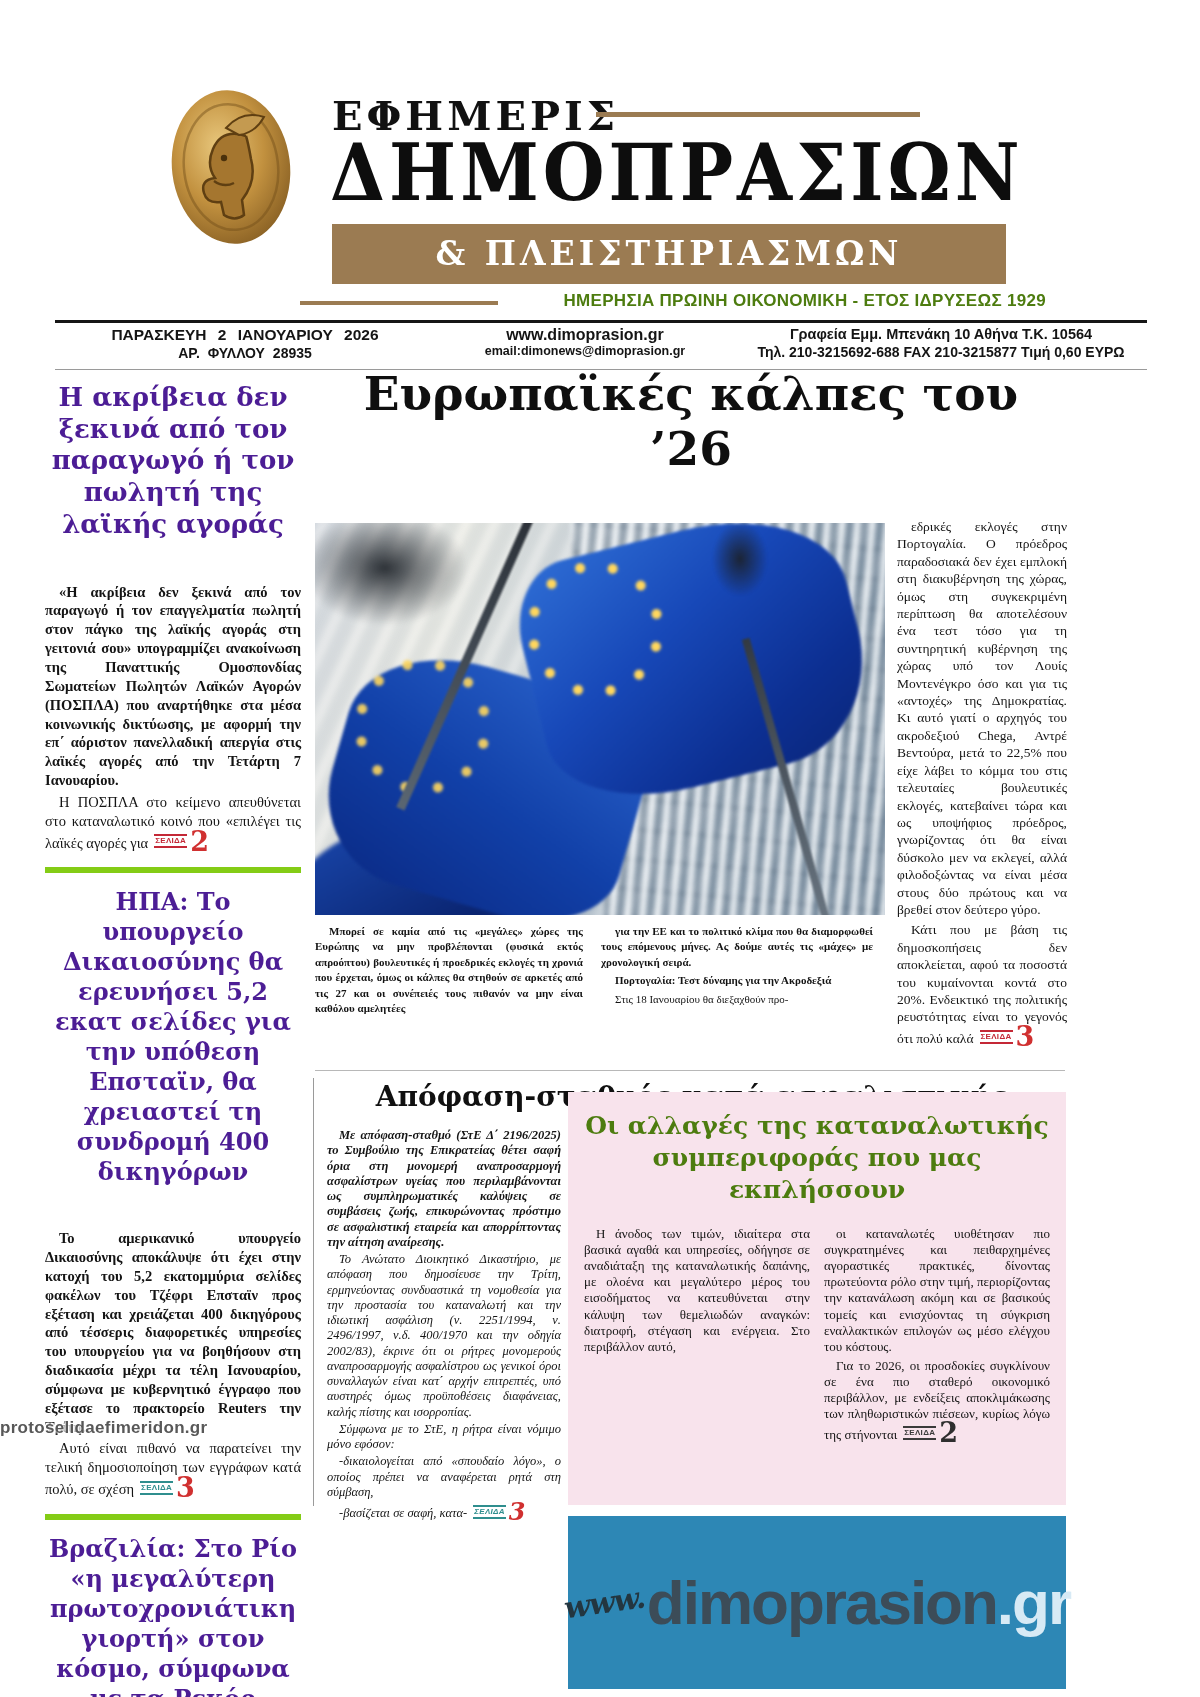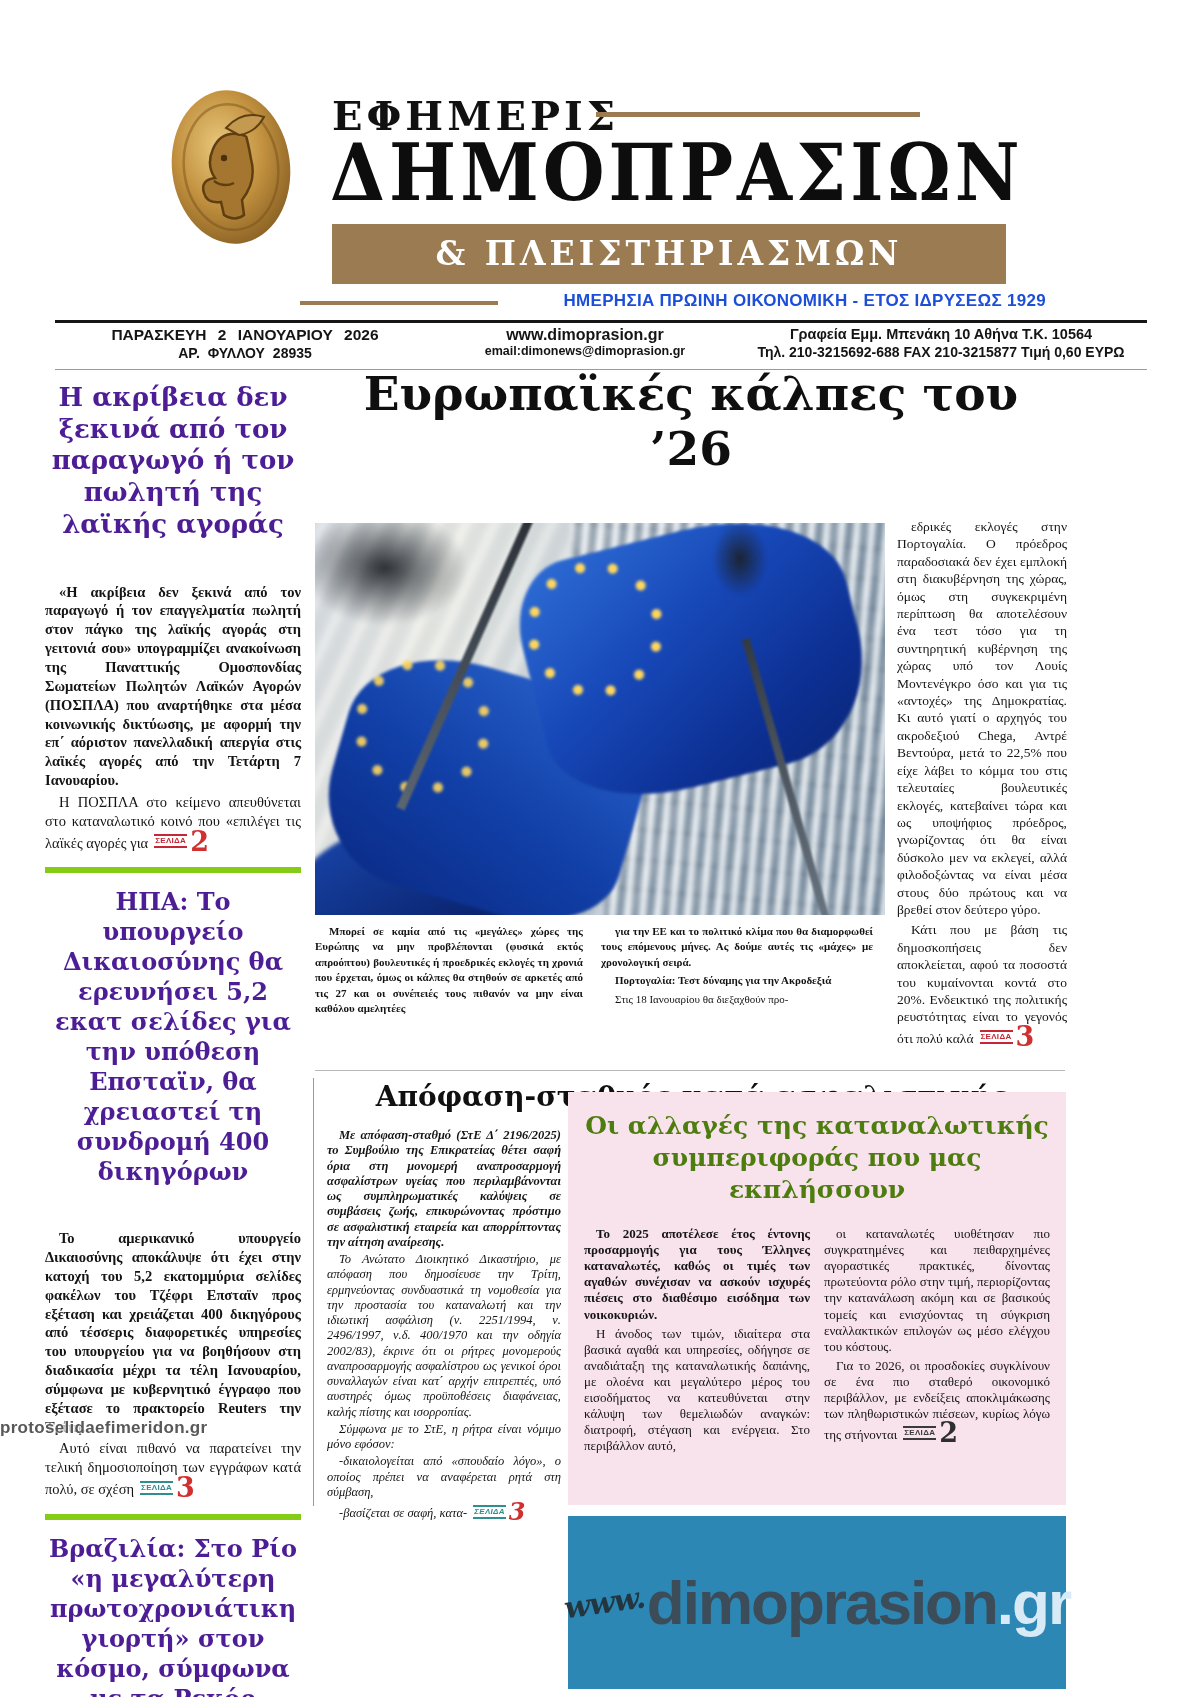--- a/index.html
+++ b/index.html
@@ -12,21 +12,21 @@
           font-size:40px;letter-spacing:4px;color:#111;}
   .kicker-line{left:596px;top:112px;width:324px;height:5px;background:#9b7b52;}
   .mast-title{left:330px;top:126px;width:676px;text-align:center;
           font-family:"DejaVu Serif",serif;font-weight:bold;font-size:71px;
           letter-spacing:4px;color:#0d0d0d;transform:scaleY(1.1);transform-origin:top center;white-space:nowrap;}
   .mast-bar{left:332px;top:224px;width:674px;height:60px;background:#9b7b52;
           text-align:center;line-height:60px;color:#fff;font-family:"DejaVu Serif",serif;
           font-weight:bold;font-size:33px;letter-spacing:4px;white-space:nowrap;}
   .tagline-line{left:300px;top:301px;width:198px;height:4px;background:#9b7b52;}
   .tagline{left:480px;top:291px;width:566px;text-align:right;font-family:"Liberation Sans",sans-serif;
-          font-weight:bold;font-size:17px;color:#1d4ed8;letter-spacing:0.3px;}
+          font-weight:bold;font-size:17px;color:#4d7c0f;letter-spacing:0.3px;}
 
   
   .rule-top{left:55px;top:320px;width:1092px;height:3px;background:#161616;}
   .dateline{left:55px;top:326px;width:1092px;display:flex;font-family:"Liberation Sans",sans-serif;}
   .dl-col{text-align:center;}
   .dl-left{width:380px;}
   .dl-mid{width:300px;}
   .dl-right{width:412px;}
   .dl-l1{font-weight:bold;font-size:15.5px;word-spacing:7px;}
   .dl-l2{font-weight:bold;font-size:14px;word-spacing:4px;margin-top:1px;}
@@ -261,21 +261,20 @@
     <p class="body"><span>-βασίζεται σε σαφή, κατα-</span><span class="pref c-teal">
           <span class="lg">ΣΕΛΙΔΑ</span>
           <span class="no">3</span>
         </span></p>
   </div>
 
   <div class="abs pink">
     <div class="pink-hl">Οι αλλαγές της καταναλωτικής συμπεριφοράς που μας εκπλήσσουν</div>
     <div class="pink-cols">
       <div class="pink-col">
-        <p class="body b">Το 2025 αποτέλεσε έτος έντονης προσαρμογής για τους Έλληνες καταναλωτές, καθώς οι τιμές των αγαθών συνέχισαν να ασκούν ισχυρές πιέσεις στο διαθέσιμο εισόδημα των νοικοκυριών.</p>
         <p class="body">Η άνοδος των τιμών, ιδιαίτερα στα βασικά αγαθά και υπηρεσίες, οδήγησε σε αναδιάταξη της καταναλωτικής δαπάνης, με ολοένα και μεγαλύτερο μέρος του εισοδήματος να κατευθύνεται στην κάλυψη των θεμελιωδών αναγκών: διατροφή, στέγαση και ενέργεια. Στο περιβάλλον αυτό,</p>
       </div>
       <div class="pink-col">
         <p class="body">οι καταναλωτές υιοθέτησαν πιο συγκρατημένες και πειθαρχημένες αγοραστικές πρακτικές, δίνοντας πρωτεύοντα ρόλο στην τιμή, περιορίζοντας την κατανάλωση ακόμη και σε βασικούς τομείς και ενισχύοντας τη σύγκριση εναλλακτικών επιλογών ως μέσο ελέγχου του κόστους.</p>
         <p class="body"><span>Για το 2026, οι προσδοκίες συγκλίνουν σε ένα πιο σταθερό οικονομικό περιβάλλον, με ενδείξεις αποκλιμάκωσης των πληθωριστικών πιέσεων, κυρίως λόγω της στήνονται</span><span class="pref c-dark">
               <span class="lg">ΣΕΛΙΔΑ</span>
               <span class="no">2</span>
             </span></p>
       </div>
     </div>

